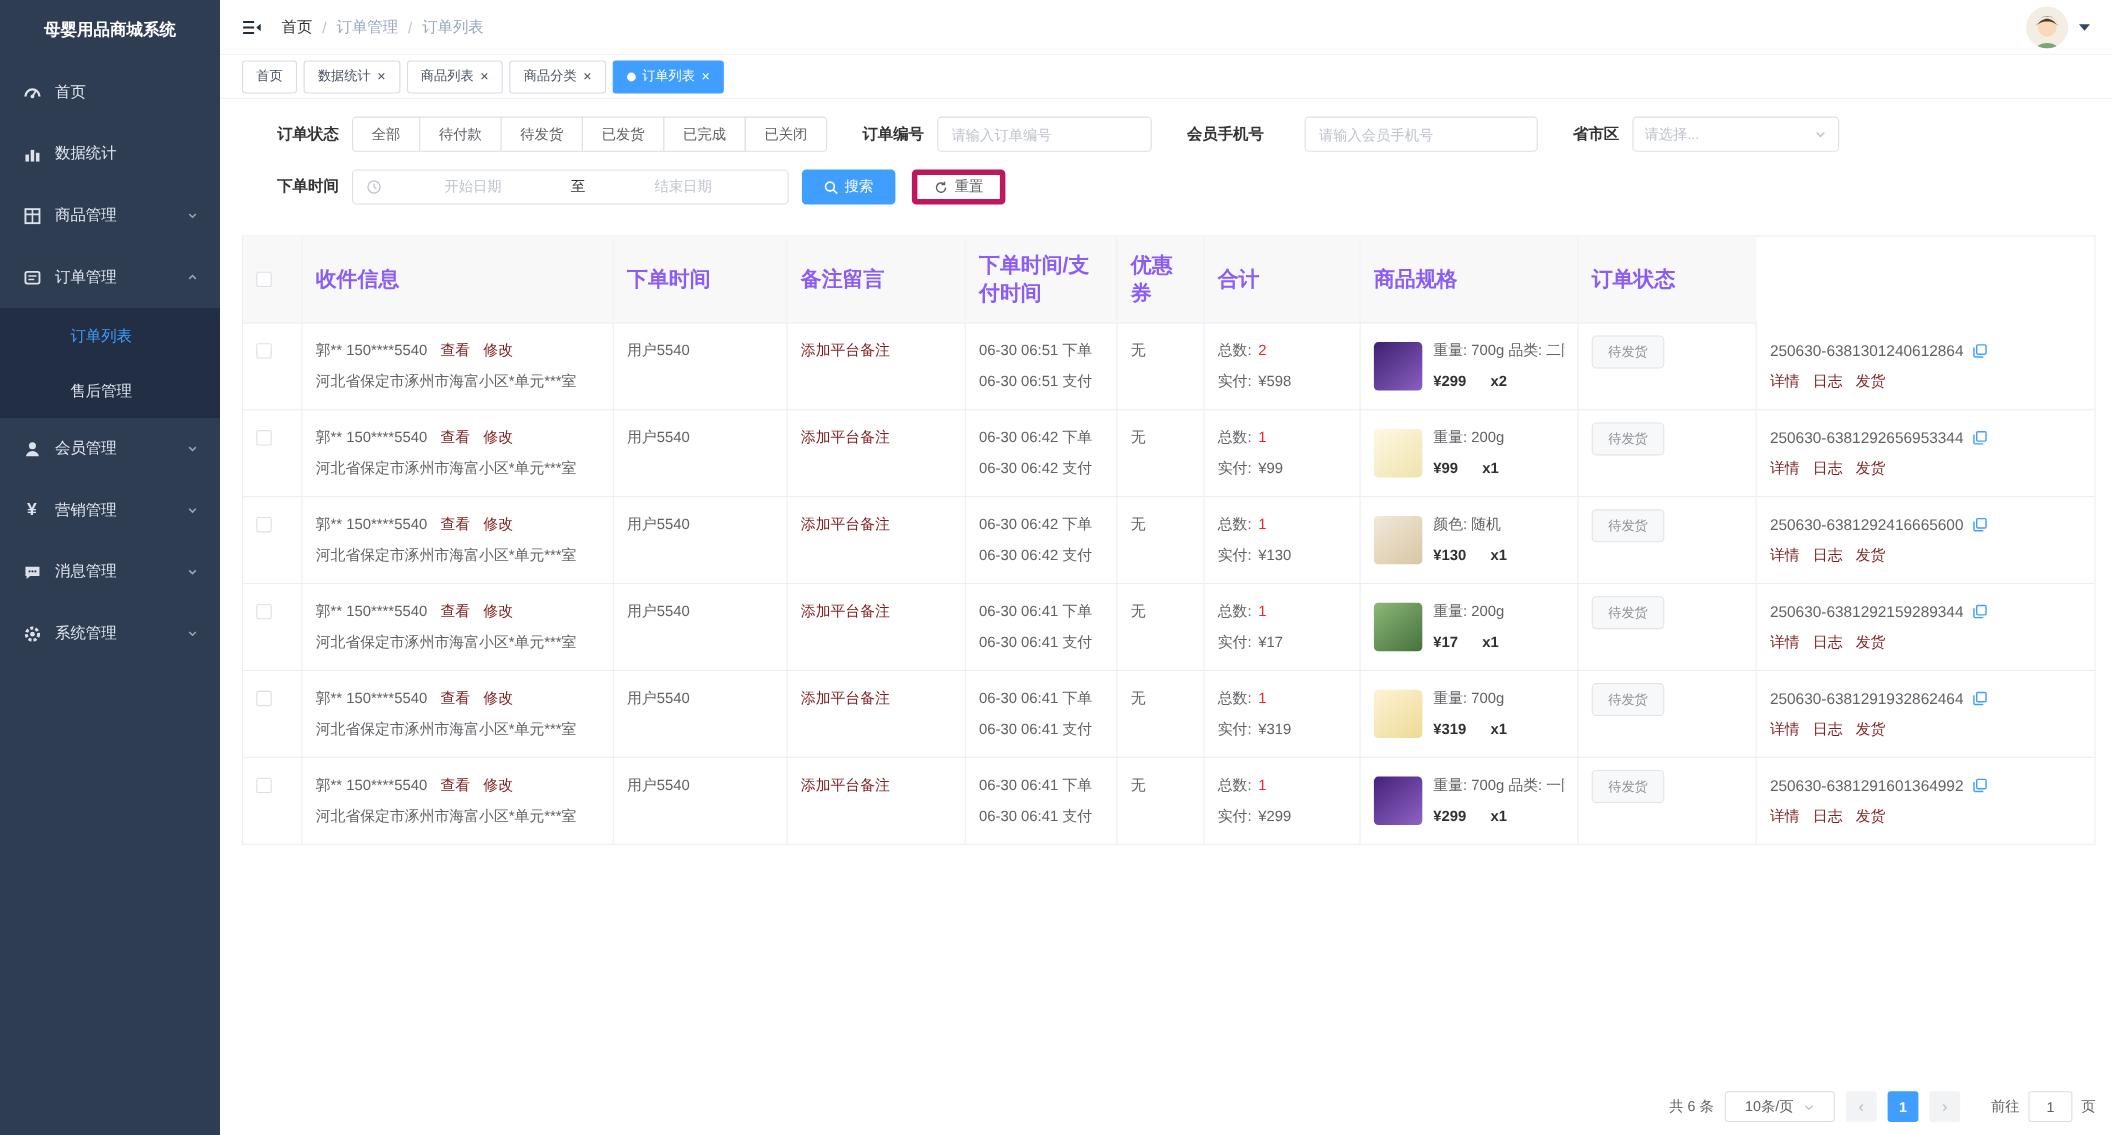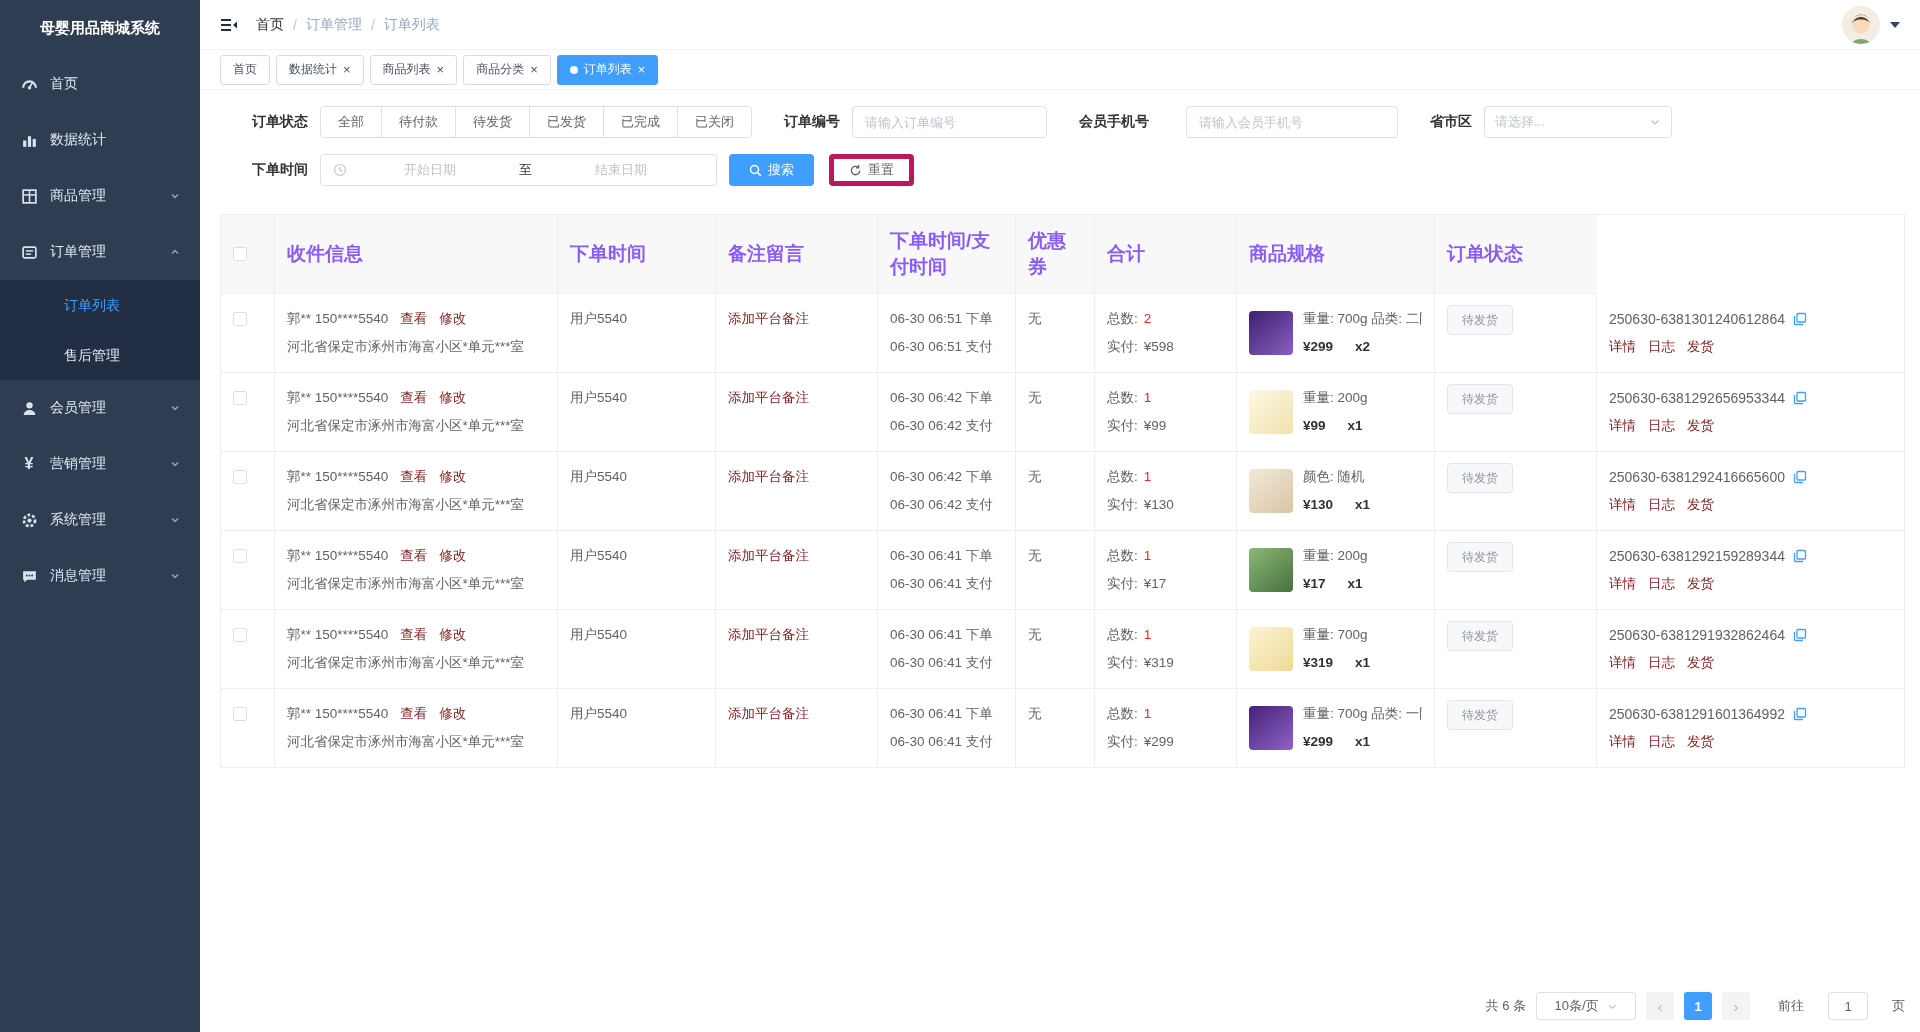--- a/index.html
+++ b/index.html
@@ -84,21 +84,21 @@
   .price-line .qty { margin-left:22px; }
   .status-badge { display:inline-block; padding:0 14px; height:30px; line-height:28px; border:1px solid #e3e4e8; border-radius:4px; background:#f7f8fa; color:#909399; font-size:12px; }
   .order-no-line { color:#606266; font-size:14px; display:flex; align-items:center; gap:8px;text-align:right; }
   .copy { display:inline-flex; cursor:pointer; }
 
   
   .pagination { margin-top:auto; margin-bottom:12px; display:flex; align-items:center; justify-content:flex-end; gap:10px; font-size:13px; color:#606266; }
   .pg-sel { width:100px; height:28px; border:1px solid #dcdfe6; border-radius:3px; display:inline-flex; align-items:center; justify-content:center; gap:8px; color:#606266; cursor:pointer; }
   .pg-btn { width:28px; height:28px; border-radius:3px; background:#f2f3f5; color:#b6bac2; display:inline-flex; align-items:center; justify-content:center; font-size:15px; cursor:pointer; }
   .pg-btn.page { background:#409eff; color:#fff; font-size:13px; font-weight:bold; }
-  .pg-goto { display:flex; align-items:center; gap:24px; margin-left:18px; }
+  .pg-goto { display:flex; align-items:center; gap:8px; margin-left:18px; }
   .pg-input { width:40px; height:28px; border:1px solid #dcdfe6; border-radius:3px; text-align:center; font-size:13px; color:#606266; outline:none; }
 </style>
 </head>
 <body>
 
 <div class="app">
 
   <aside class="sidebar">
     <div class="sidebar-title">母婴用品商城系统</div>
     <nav>
@@ -166,50 +166,50 @@
         <span class="mi-label">会员管理</span>
         <span class="mi-chevron">
           <svg width="10" height="10" viewBox="0 0 10 10">
               <polyline points="2,3.5 5,6.5 8,3.5" fill="none" stroke="#9aa6b8" stroke-width="1.4"></polyline>
             </svg>
         </span>
       </div>
       <div class="menu-item">
         <span class="mi-icon" style="color:#dbe2ec;font-size:16px;font-weight:bold;">¥</span>
         <span class="mi-label">营销管理</span>
-        <span class="mi-chevron">
-          <svg width="10" height="10" viewBox="0 0 10 10">
-              <polyline points="2,3.5 5,6.5 8,3.5" fill="none" stroke="#9aa6b8" stroke-width="1.4"></polyline>
-            </svg>
-        </span>
-      </div>
-      <div class="menu-item">
-        <span class="mi-icon">
-          <svg width="17" height="17" viewBox="0 0 16 16">
-              <circle cx="8" cy="8" r="5.2" fill="none" stroke="#dbe2ec" stroke-width="2.6" stroke-dasharray="2.6 1.8"></circle>
-              <circle cx="8" cy="8" r="2" fill="#dbe2ec"></circle>
-            </svg>
-        </span>
-        <span class="mi-label">系统管理</span>
         <span class="mi-chevron">
           <svg width="10" height="10" viewBox="0 0 10 10">
               <polyline points="2,3.5 5,6.5 8,3.5" fill="none" stroke="#9aa6b8" stroke-width="1.4"></polyline>
             </svg>
         </span>
       </div>
       <div class="menu-item">
         <span class="mi-icon">
           <svg width="17" height="17" viewBox="0 0 16 16">
               <path d="M2 3h12v8H6l-3 2.5V11H2z" fill="#dbe2ec"></path>
               <circle cx="5.5" cy="7" r="0.9" fill="#2f3d52"></circle>
               <circle cx="8" cy="7" r="0.9" fill="#2f3d52"></circle>
               <circle cx="10.5" cy="7" r="0.9" fill="#2f3d52"></circle>
             </svg>
         </span>
         <span class="mi-label">消息管理</span>
+        <span class="mi-chevron">
+          <svg width="10" height="10" viewBox="0 0 10 10">
+              <polyline points="2,3.5 5,6.5 8,3.5" fill="none" stroke="#9aa6b8" stroke-width="1.4"></polyline>
+            </svg>
+        </span>
+      </div>
+      <div class="menu-item">
+        <span class="mi-icon">
+          <svg width="17" height="17" viewBox="0 0 16 16">
+              <circle cx="8" cy="8" r="5.2" fill="none" stroke="#dbe2ec" stroke-width="2.6" stroke-dasharray="2.6 1.8"></circle>
+              <circle cx="8" cy="8" r="2" fill="#dbe2ec"></circle>
+            </svg>
+        </span>
+        <span class="mi-label">系统管理</span>
         <span class="mi-chevron">
           <svg width="10" height="10" viewBox="0 0 10 10">
               <polyline points="2,3.5 5,6.5 8,3.5" fill="none" stroke="#9aa6b8" stroke-width="1.4"></polyline>
             </svg>
         </span>
       </div>
     </nav>
   </aside>
 
   <div class="main">

